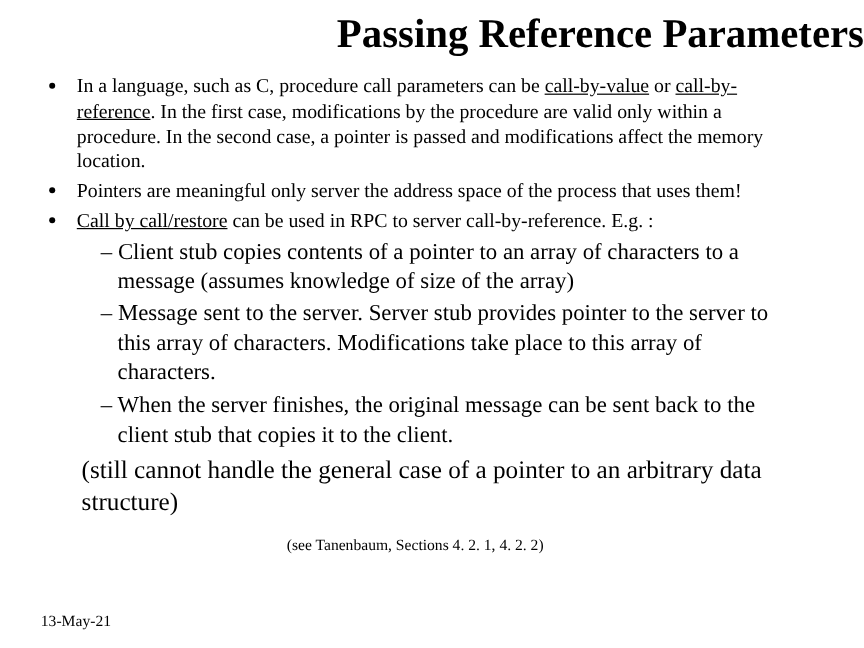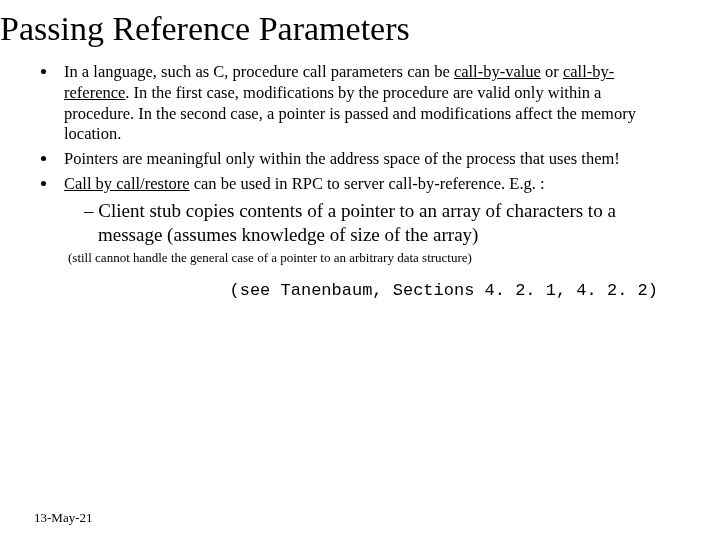--- a/index.html
+++ b/index.html
@@ -12,23 +12,23 @@
     color: #000;
   }
   .slide {
     position: relative;
     width: 720px;
     height: 540px;
     box-sizing: border-box;
   }
   .title {
     font-size: 34px;
-    text-align: left;
+    text-align: right;
     margin: 10px 0 14px 0;
-    font-weight: normal;
+    font-weight: bold;
   }
   .body {
     padding: 0 34px 0 34px;
   }
   ul.top {
     list-style: disc;
     margin: 0 16px 4px 0;
     padding-left: 24px;
   }
   ul.top > li {
@@ -47,29 +47,28 @@
     font-size: 19px;
     line-height: 1.28;
     margin-bottom: 3px;
     padding-left: 14px;
     text-indent: -14px;
   }
   ul.sub > li::before {
     content: "– ";
   }
   .paren-note {
-    font-size: 13px;
+    font-size: 21px;
     margin: 0 0 0 4px;
     line-height: 1.28;
   }
   .reference {
-    font-size: 17px;
-    text-align: right;
+    font-size: 13px;
+    text-align: center;
     margin: 14px 28px 0 0;
-    font-family: Liberation Mono, monospace;
   }
   .date {
     position: absolute;
     left: 34px;
     bottom: 24px;
     font-size: 13px;
   }
   .u { text-decoration: underline; }
 </style>
 </head>
@@ -77,25 +76,27 @@
 
 <div class="slide">
 
   <h1 class="title">Passing Reference Parameters</h1>
 
   <div class="body">
     <ul class="top">
       <li>
         <span>In a language, such as C, procedure call parameters can be </span><span class="u">call-by-value</span><span> or </span><span class="u">call-by-reference</span><span>. In the first case, modifications by the procedure are valid only within a procedure. In the second case, a pointer is passed and modifications affect the memory location.</span>
       </li>
-      <li>Pointers are meaningful only within the address space of the process that uses them!</li>
+      <li>Pointers are meaningful only server the address space of the process that uses them!</li>
       <li>
         <span class="u">Call by call/restore</span><span> can be used in RPC to server call-by-reference. E.g. :</span>
         <ul class="sub">
           <li>Client stub copies contents of a pointer to an array of characters to a message (assumes knowledge of size of the array)</li>
+          <li>Message sent to the server. Server stub provides pointer to the server to this array of characters. Modifications take place to this array of characters.</li>
+          <li>When the server finishes, the original message can be sent back to the client stub that copies it to the client.</li>
         </ul>
         <div class="paren-note">(still cannot handle the general case of a pointer to an arbitrary data structure)</div>
       </li>
     </ul>
 
     <div class="reference">(see Tanenbaum, Sections 4. 2. 1, 4. 2. 2)</div>
   </div>
 
   <div class="date">13-May-21</div>
 </div>

